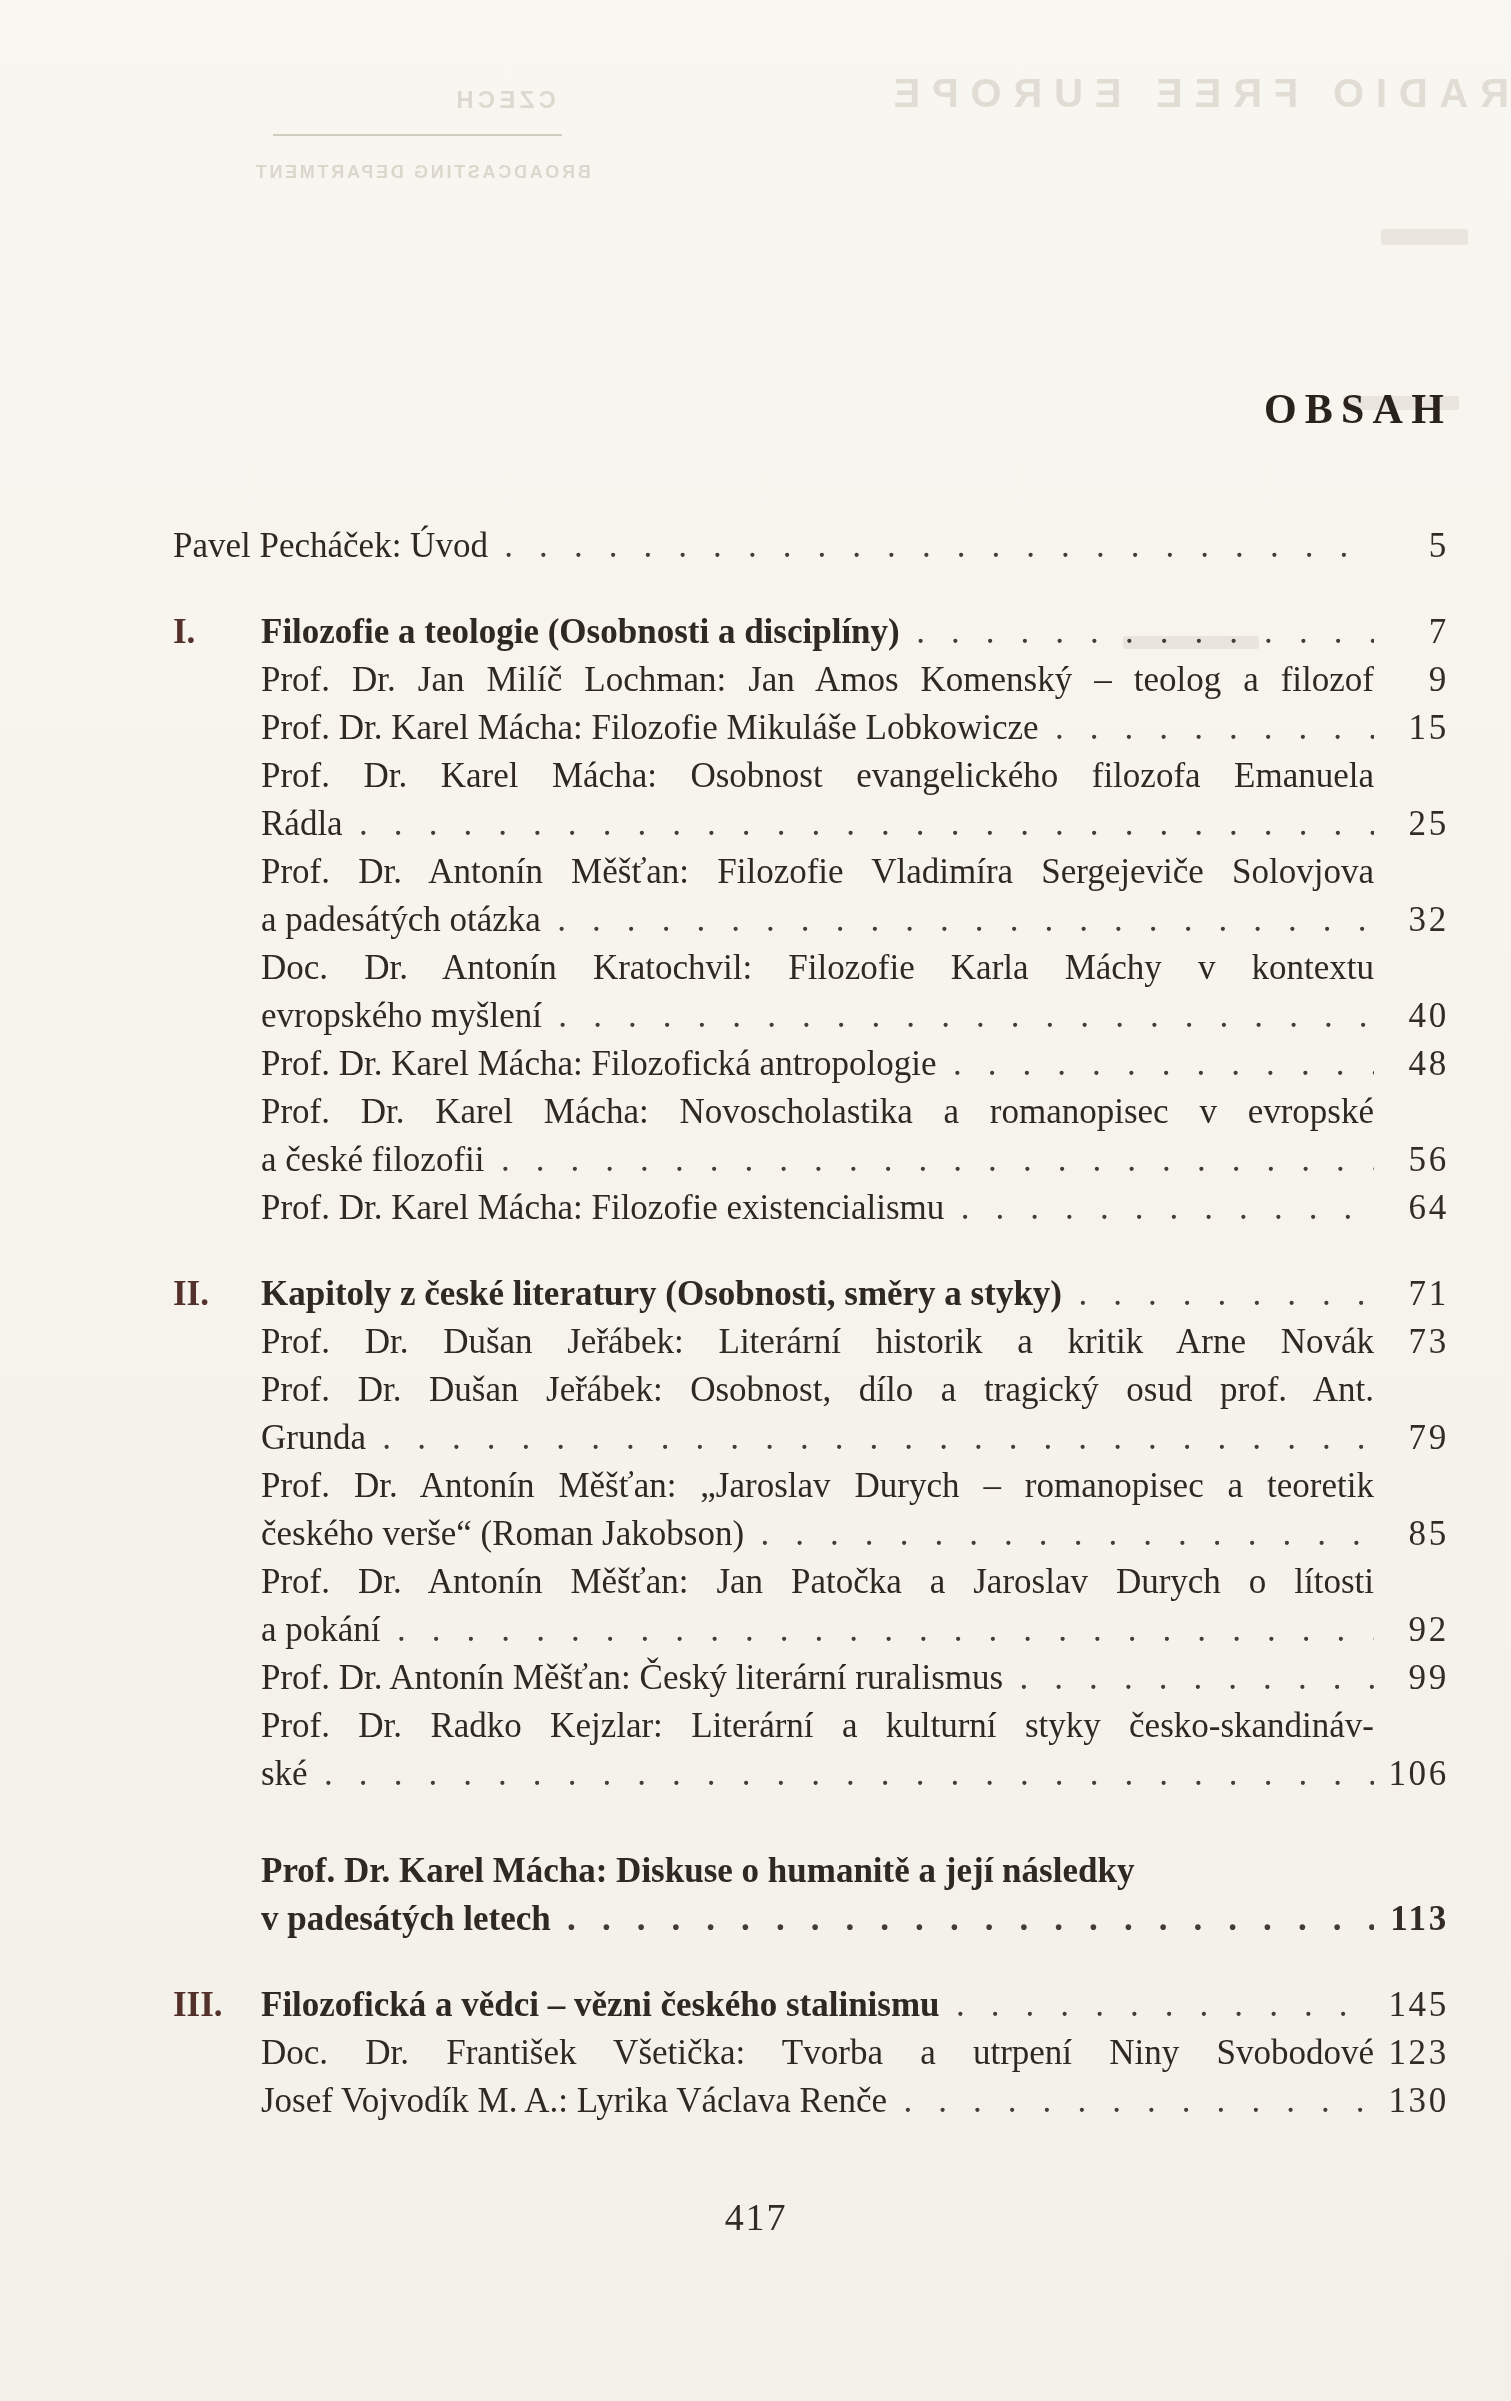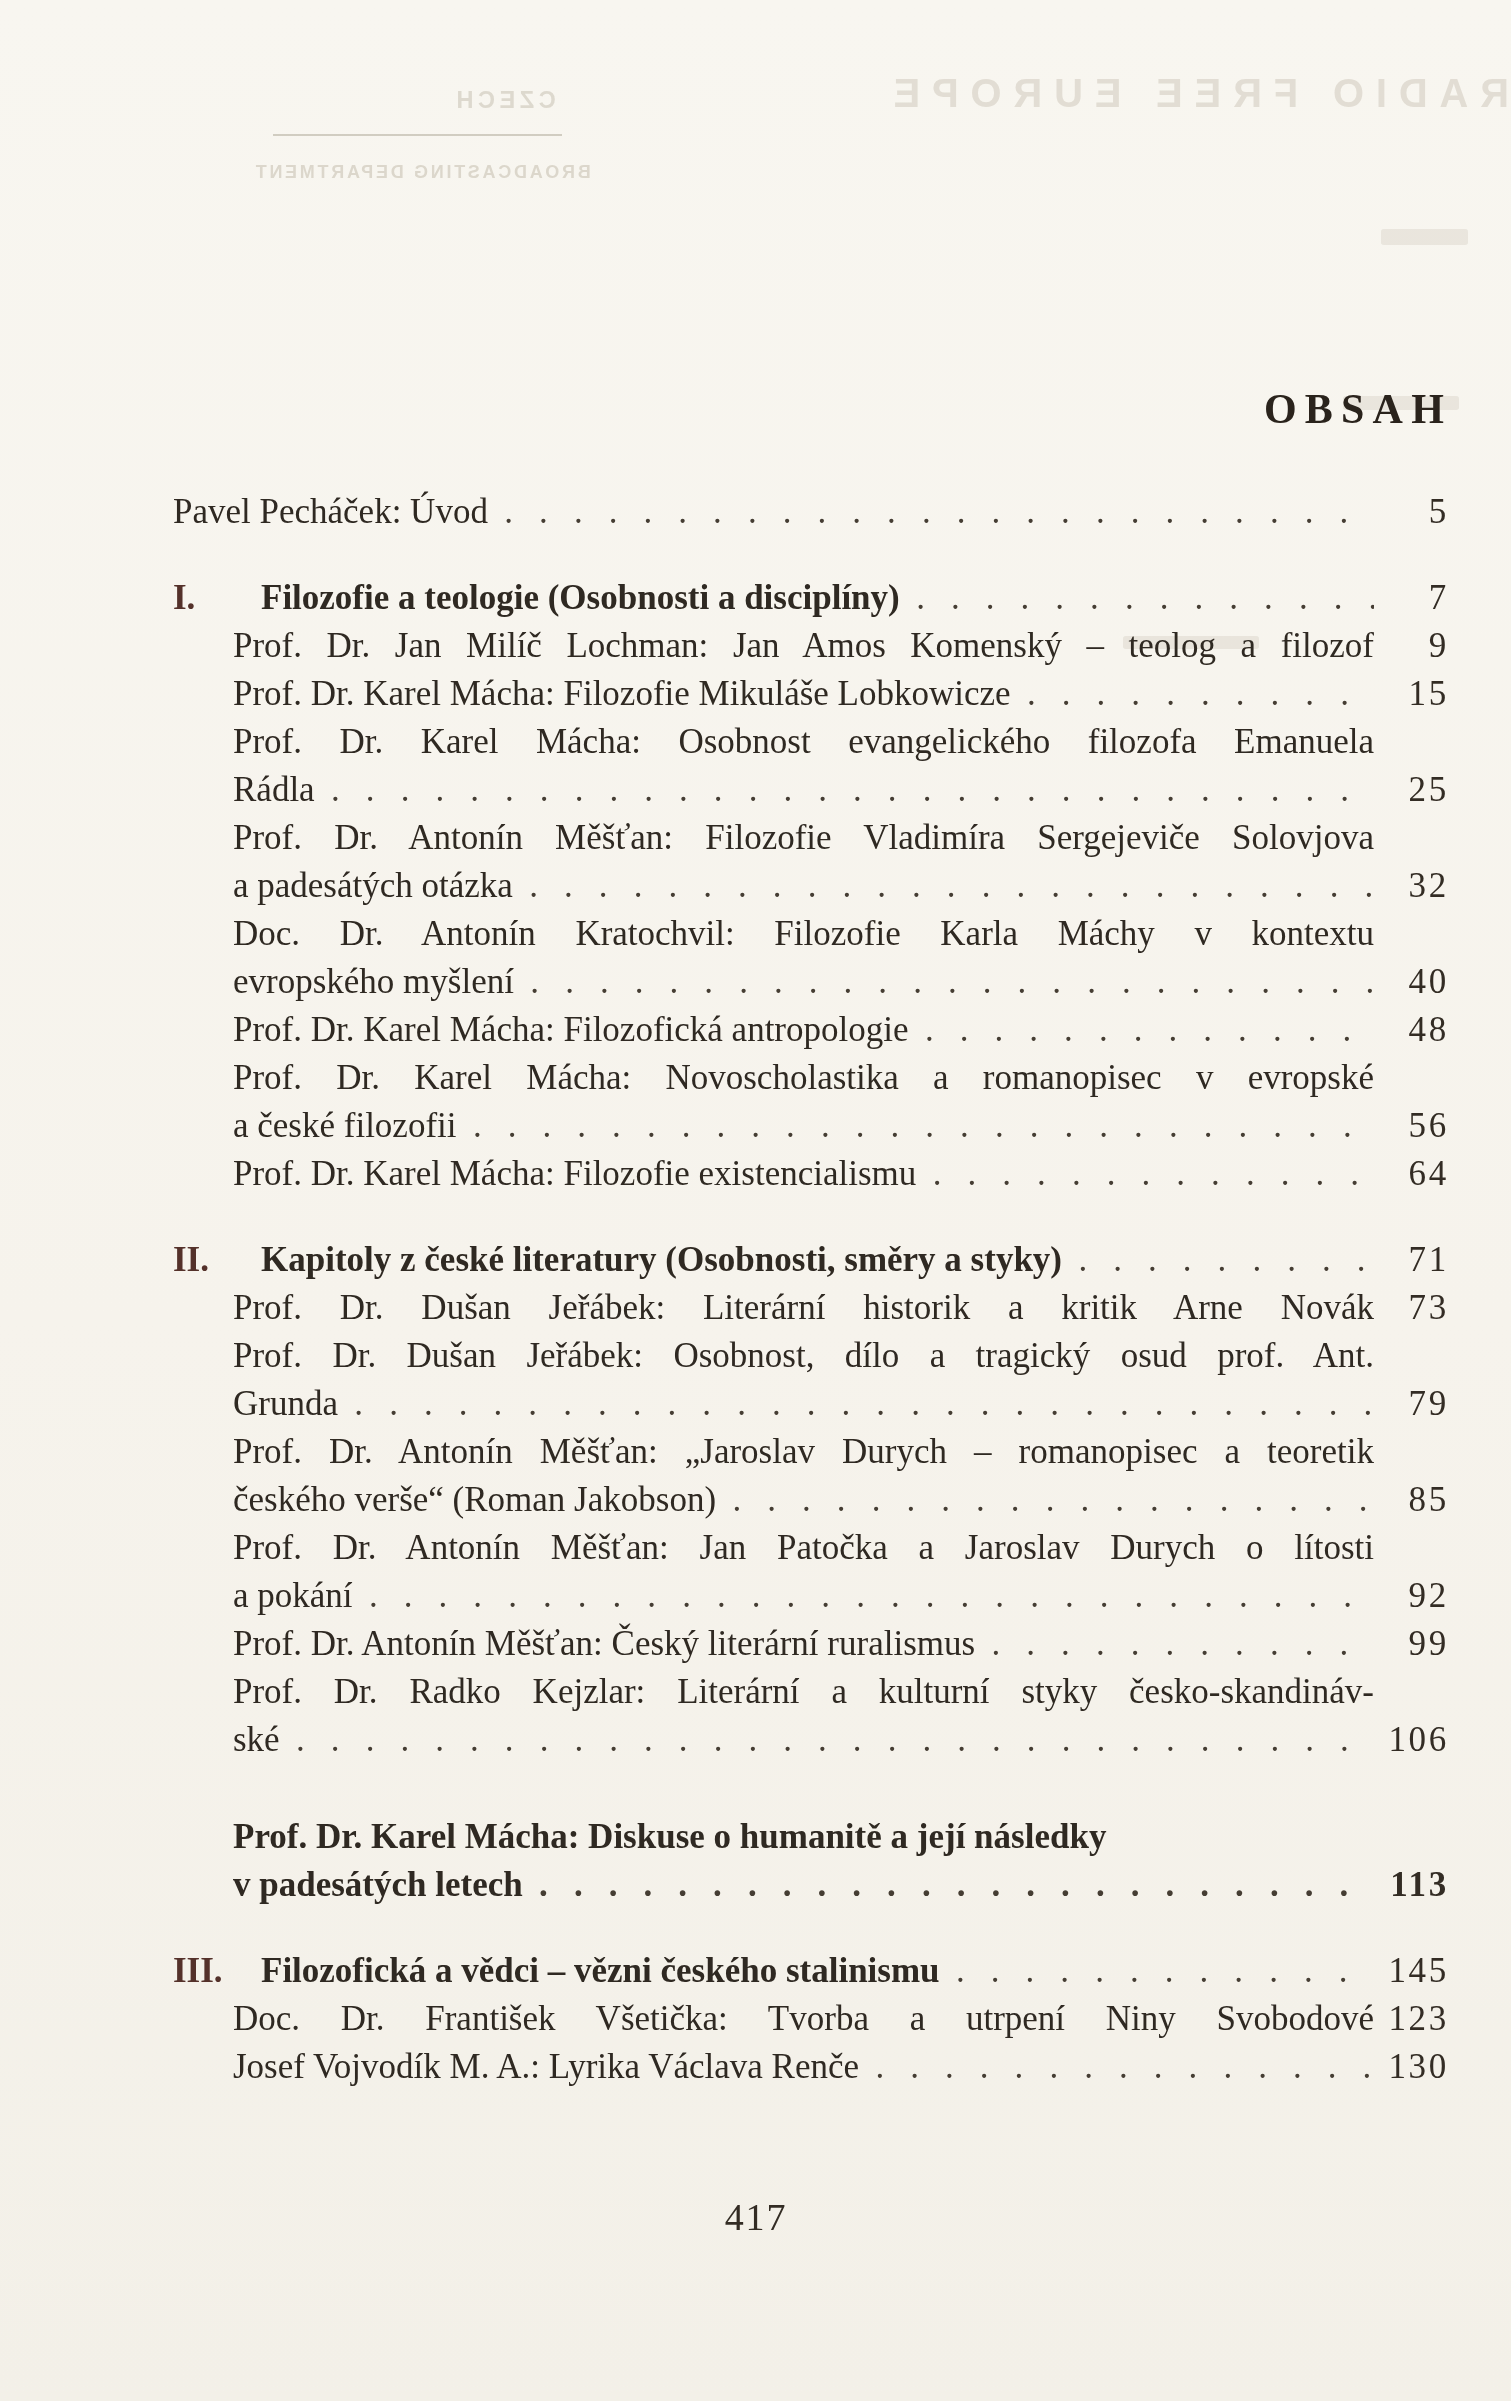--- a/index.html
+++ b/index.html
@@ -23,39 +23,39 @@
   .smudge{position:absolute;background:rgba(150,138,112,0.14);border-radius:2.7px;}
   .smudge1{left:1381px;top:229px;width:87px;height:16.4px;}
   .smudge2{left:1343px;top:396px;width:116px;height:13.6px;}
   .smudge3{left:1123px;top:636px;width:136px;height:12.7px;}
   
   .obsah{
     position:absolute;top:385px;right:60px;
     font-size:42px;font-weight:bold;letter-spacing:8.2px;color:#2a231c;
   }
   
-  .content{position:absolute;left:173px;top:488px;width:1276px;}
+  .content{position:absolute;left:173px;top:522px;width:1276px;}
   .toc-line{display:flex;align-items:baseline;font-size:35px;line-height:48px;height:48px;}
   .toc-line .text{flex:0 0 auto;white-space:nowrap;}
   .toc-line.justify .text{
     flex:1 1 auto;min-width:0;white-space:normal;
     text-align:justify;text-align-last:justify;
   }
   .leader{
     flex:1 1 auto;min-width:0;overflow:hidden;white-space:nowrap;
     word-spacing:17.3px;padding:0 7.3px 0 16.4px;color:#453d33;
   }
   .toc-line.justify .leader{flex:0 0 0;padding:0;}
   .page-num{flex:0 0 75px;text-align:right;letter-spacing:2.7px;color:#332c24;}
   .bold{font-weight:bold;}
   .gap-before{margin-top:49px;}
   .section{margin-top:38px;}
   .section-heading-row .numeral{flex:0 0 88px;font-weight:bold;color:#54312a;}
   .section-heading-row .heading-text{font-weight:bold;white-space:nowrap;}
-  .entries{margin-left:60px;}
+  .entries{margin-left:88px;}
   
   .folio{
     position:absolute;top:2195px;left:0;width:100%;
     text-align:center;font-size:38px;letter-spacing:1.8px;color:#332c24;
   }
 </style>
 </head>
 <body>
 
 <div class="sheet">

